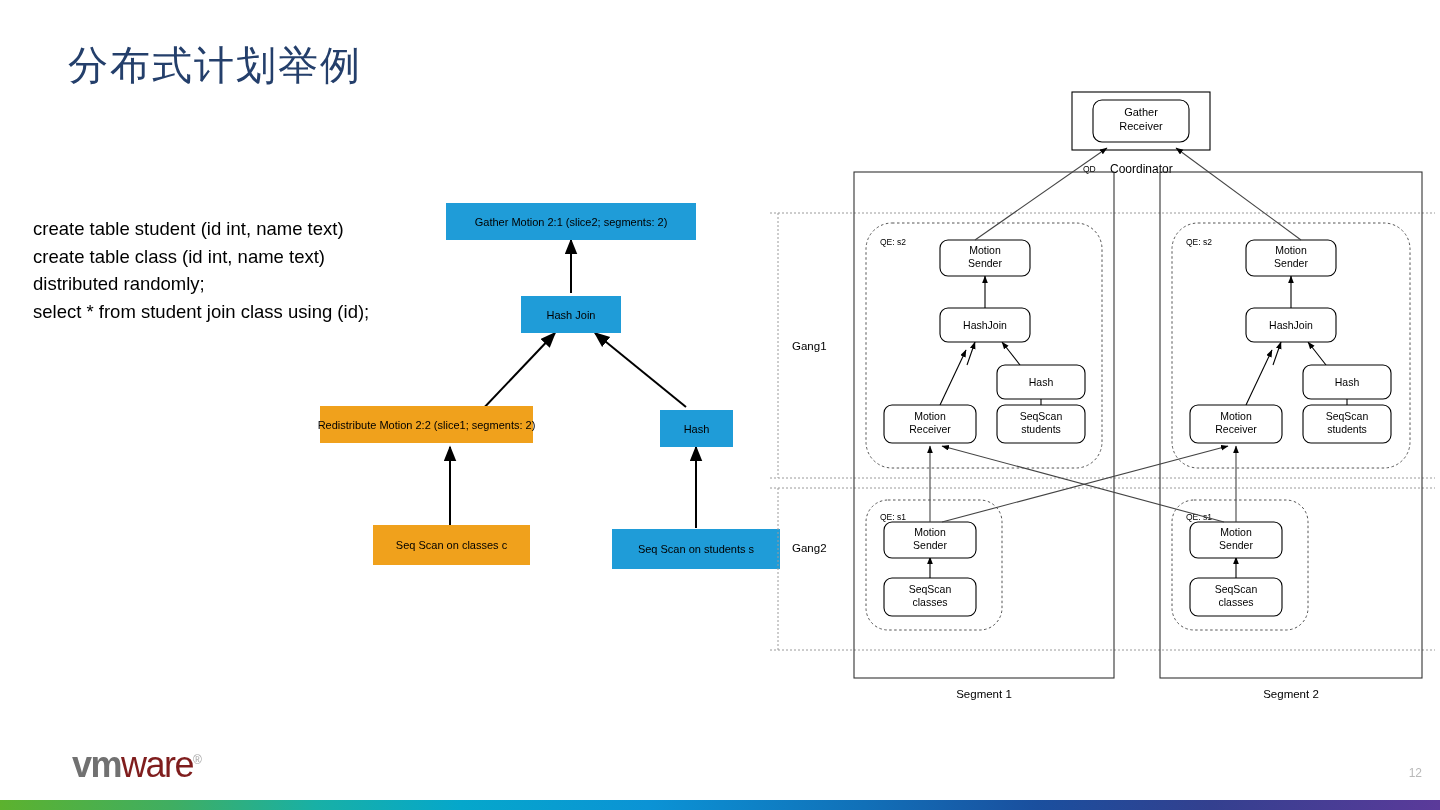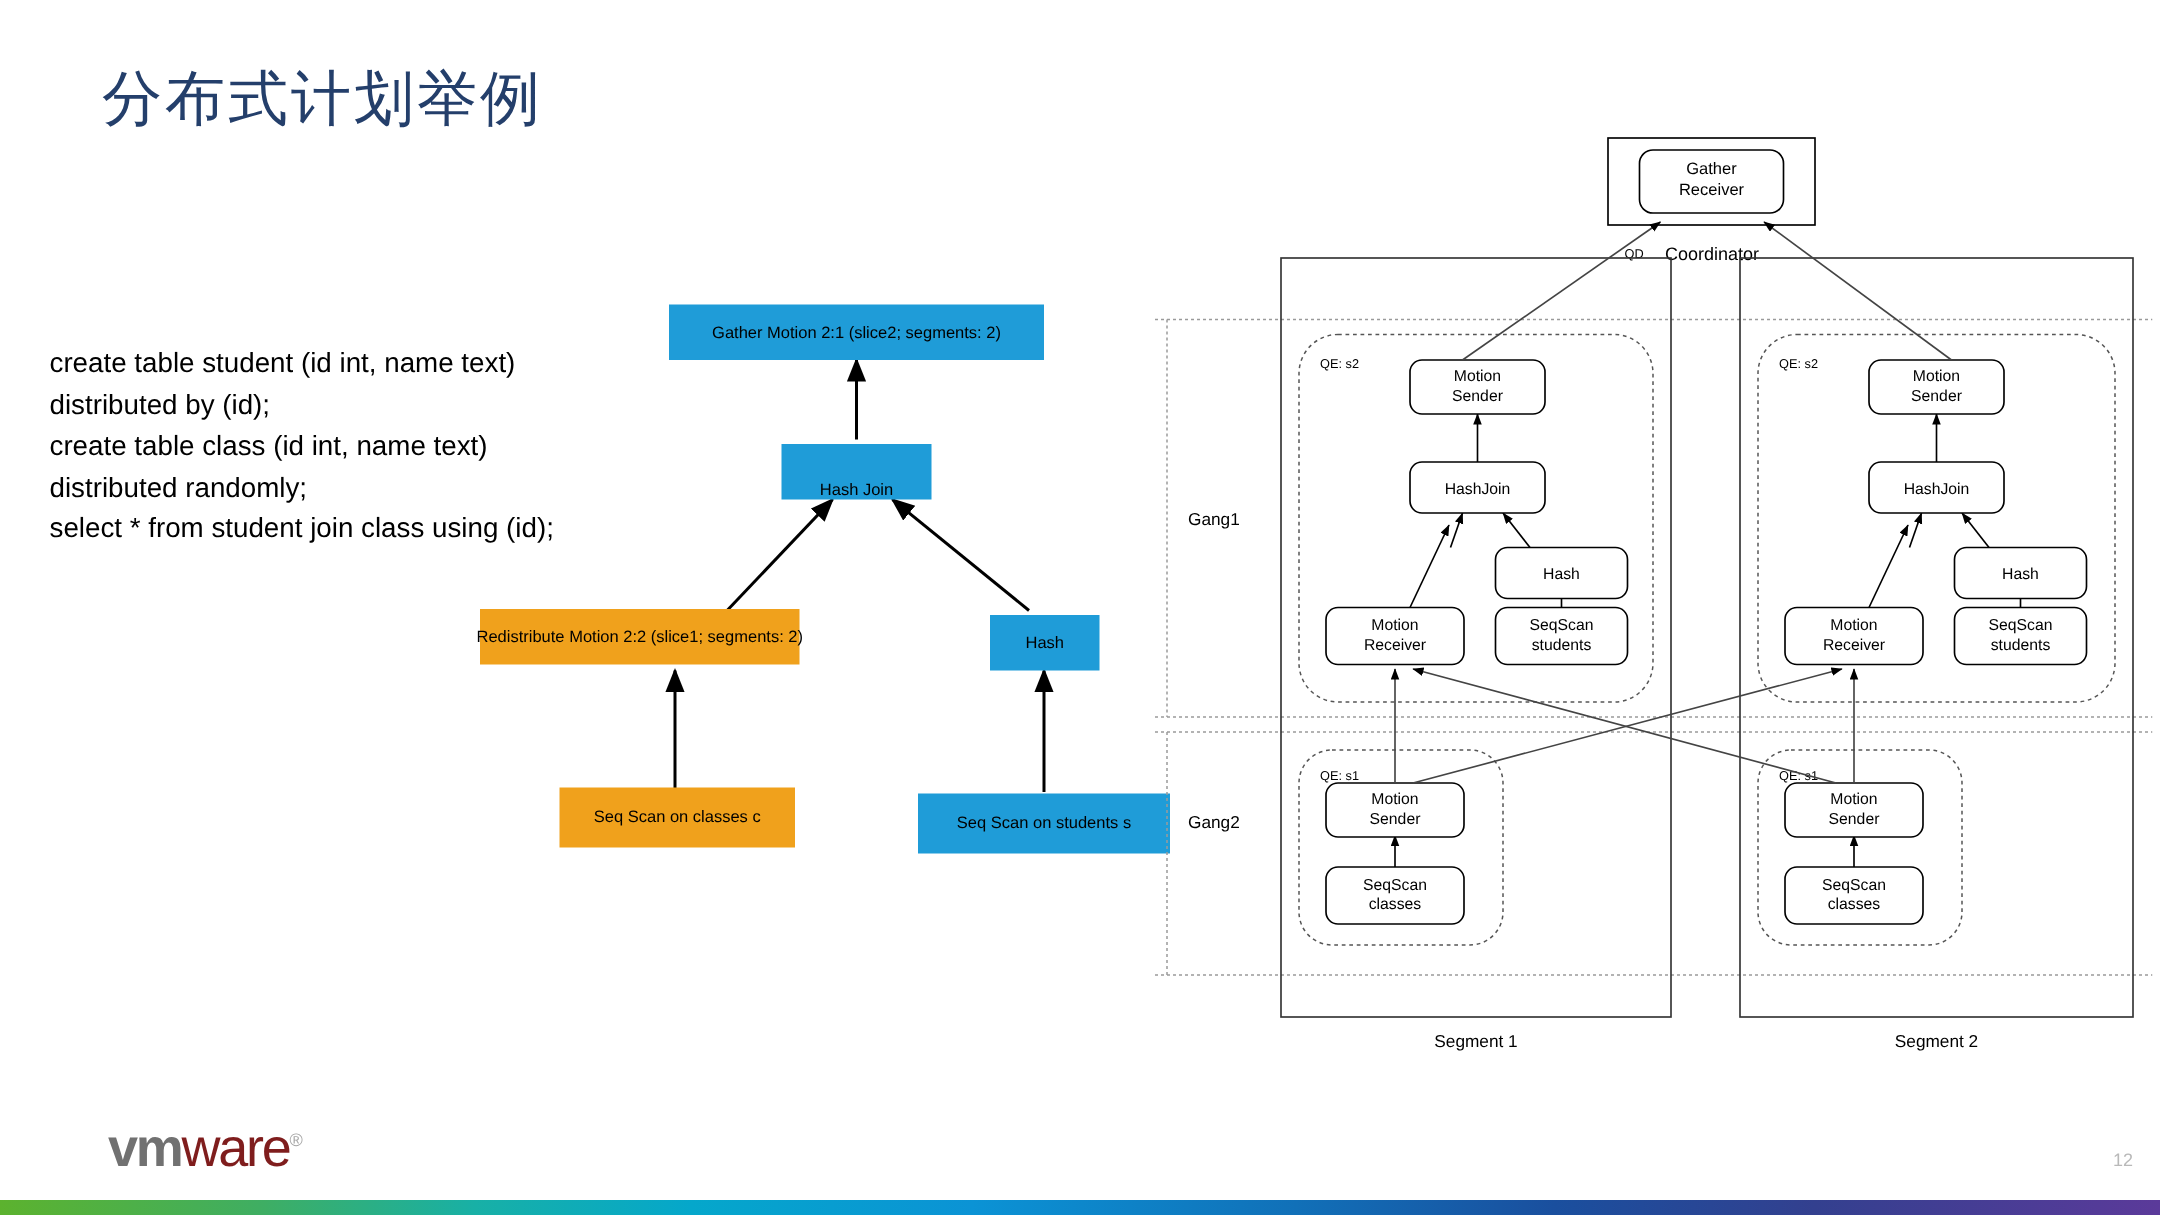--- a/index.html
+++ b/index.html
@@ -28,21 +28,21 @@
     font-family: "DejaVu Serif", "Liberation Serif", serif;
     font-size: 40px;
     color: #243f6b;
     letter-spacing: 2px;
     white-space: nowrap;
   }
   
   #sql-block {
     position: absolute;
     left: 33px;
-    top: 228px;
+    top: 215px;
     width: 420px;
     font-size: 18.5px;
     color: #000000;
     line-height: 27.5px;
   }
   #sql-block div {
     white-space: nowrap;
   }
   
   #plan-tree {
@@ -137,21 +137,20 @@
 </style>
 </head>
 <body>
 
 <div class="slide">
 
   <div id="slide-title">分布式计划举例</div>
 
   <div id="sql-block">
     <div>create table student (id int, name text)</div>
-    <div>distributed by (id);</div>
     <div>create table class (id int, name text)</div>
     <div>distributed randomly;</div>
     <div>select * from student join class using (id);</div>
   </div>
 
   <div id="plan-tree">
     <svg id="plan-svg" viewBox="0 0 520 400">
       <defs>
         <marker id="pArrow" markerWidth="9" markerHeight="9" refX="7.2" refY="3.2" orient="auto" markerUnits="strokeWidth">
           <path d="M0,0 L8,3.2 L0,6.4 z" fill="#000"></path>
@@ -166,21 +165,21 @@
 
       <line x1="150" y1="343" x2="150" y2="262" stroke="#000" stroke-width="2" marker-end="url(#pArrow)"></line>
 
       <line x1="396" y1="343" x2="396" y2="262" stroke="#000" stroke-width="2" marker-end="url(#pArrow)"></line>
     </svg>
 
     <div class="plan-node blue" style="left:146px; top:18px; width:250px; height:37px;">
       <span>Gather Motion 2:1 (slice2; segments: 2)</span>
     </div>
 
-    <div class="plan-node blue" style="left:221px; top:111px; width:100px; height:37px;align-items:flex-end;">
+    <div class="plan-node blue" style="left:221px; top:111px; width:100px; height:37px;">
       <span>Hash Join</span>
     </div>
 
     <div class="plan-node orange" style="left:20px; top:221px; width:213px; height:37px;">
       <span>Redistribute Motion 2:2 (slice1; segments: 2)</span>
     </div>
 
     <div class="plan-node blue" style="left:360px; top:225px; width:73px; height:37px;">
       <span>Hash</span>
     </div>

